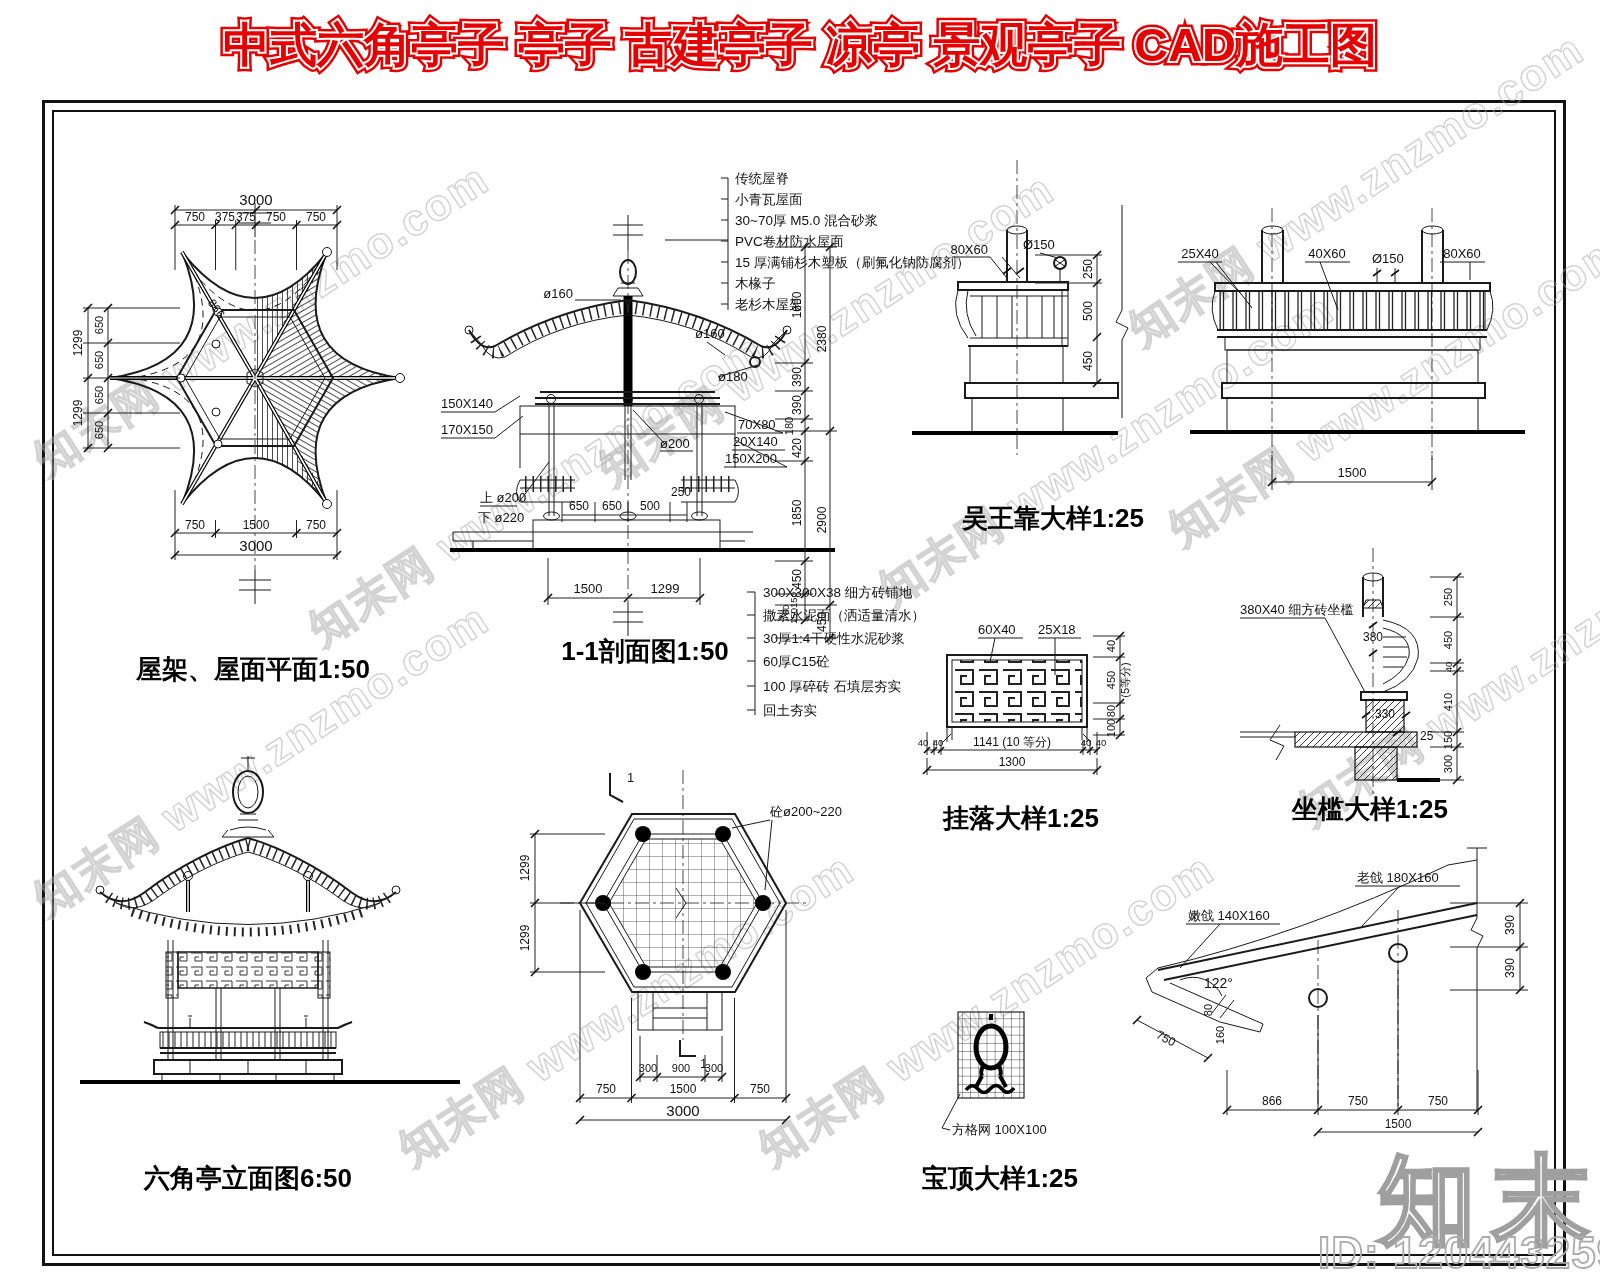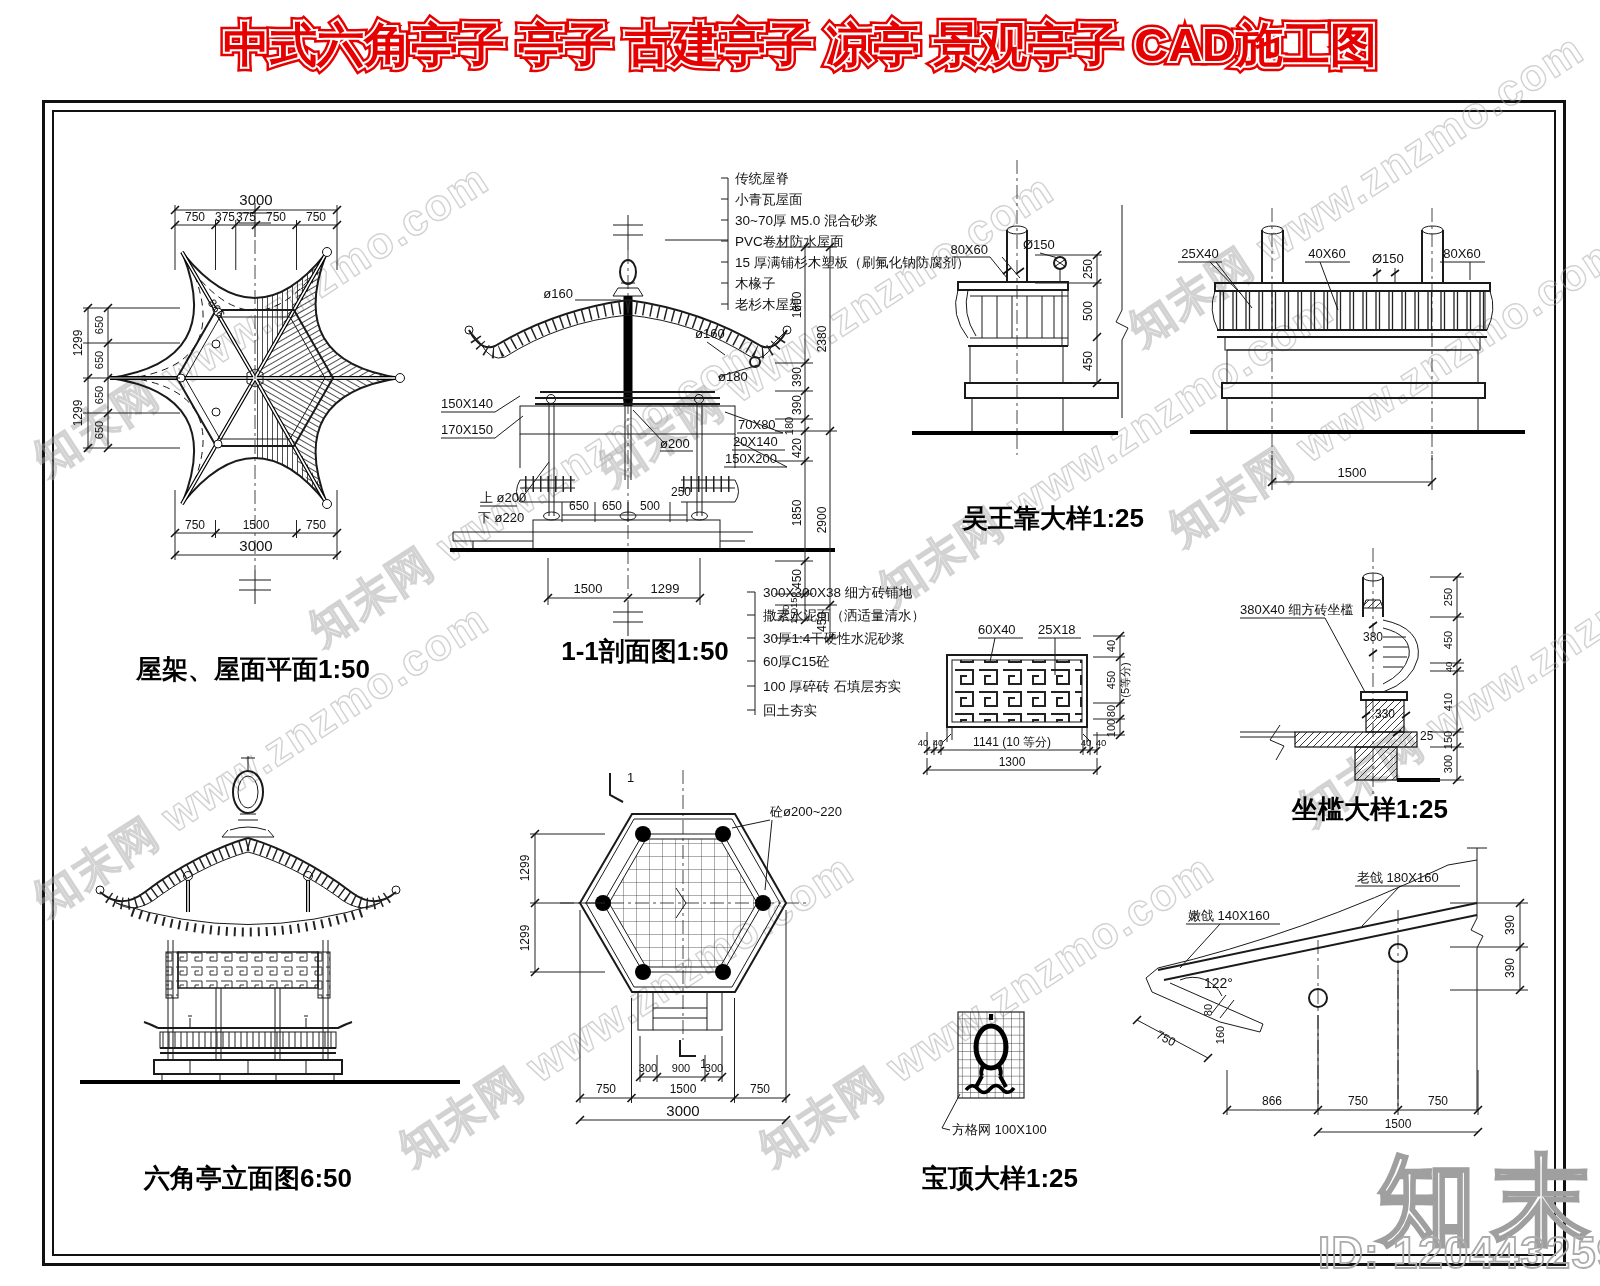--- a/index.html
+++ b/index.html
@@ -605,20 +605,21 @@
       <path class="dimln" d="M420,83 V170 M350,83 H428 M350,127 H428 M350,170 H428"></path>
       <path class="tick" d="M416,87 l8,-8 M416,131 l8,-8 M416,174 l8,-8"></path>
       <text class="d12" transform="rotate(-90 414 105)" x="414" y="105" text-anchor="middle">390</text>
       <text class="d12" transform="rotate(-90 414 148)" x="414" y="148" text-anchor="middle">390</text>
     </g>
   </svg>
 
   <div class="dwg-title" style="left:113px;top:652px;width:280px">屋架、屋面平面1:50</div>
   <div class="dwg-title" style="left:505px;top:634px;width:280px">1-1剖面图1:50</div>
   <div class="dwg-title" style="left:913px;top:501px;width:280px">吴王靠大样1:25</div>
+  <div class="dwg-title" style="left:896px;top:801px;width:250px">挂落大样1:25</div>
   <div class="dwg-title" style="left:1245px;top:792px;width:250px">坐槛大样1:25</div>
   <div class="dwg-title" style="left:98px;top:1161px;width:300px">六角亭立面图6:50</div>
   <div class="dwg-title" style="left:875px;top:1161px;width:250px">宝顶大样1:25</div>
 
   <div class="logo-znzmo">知末</div>
   <div class="id-stamp">ID: 1204432597</div>
 
 </div>
 
 </body></html>

